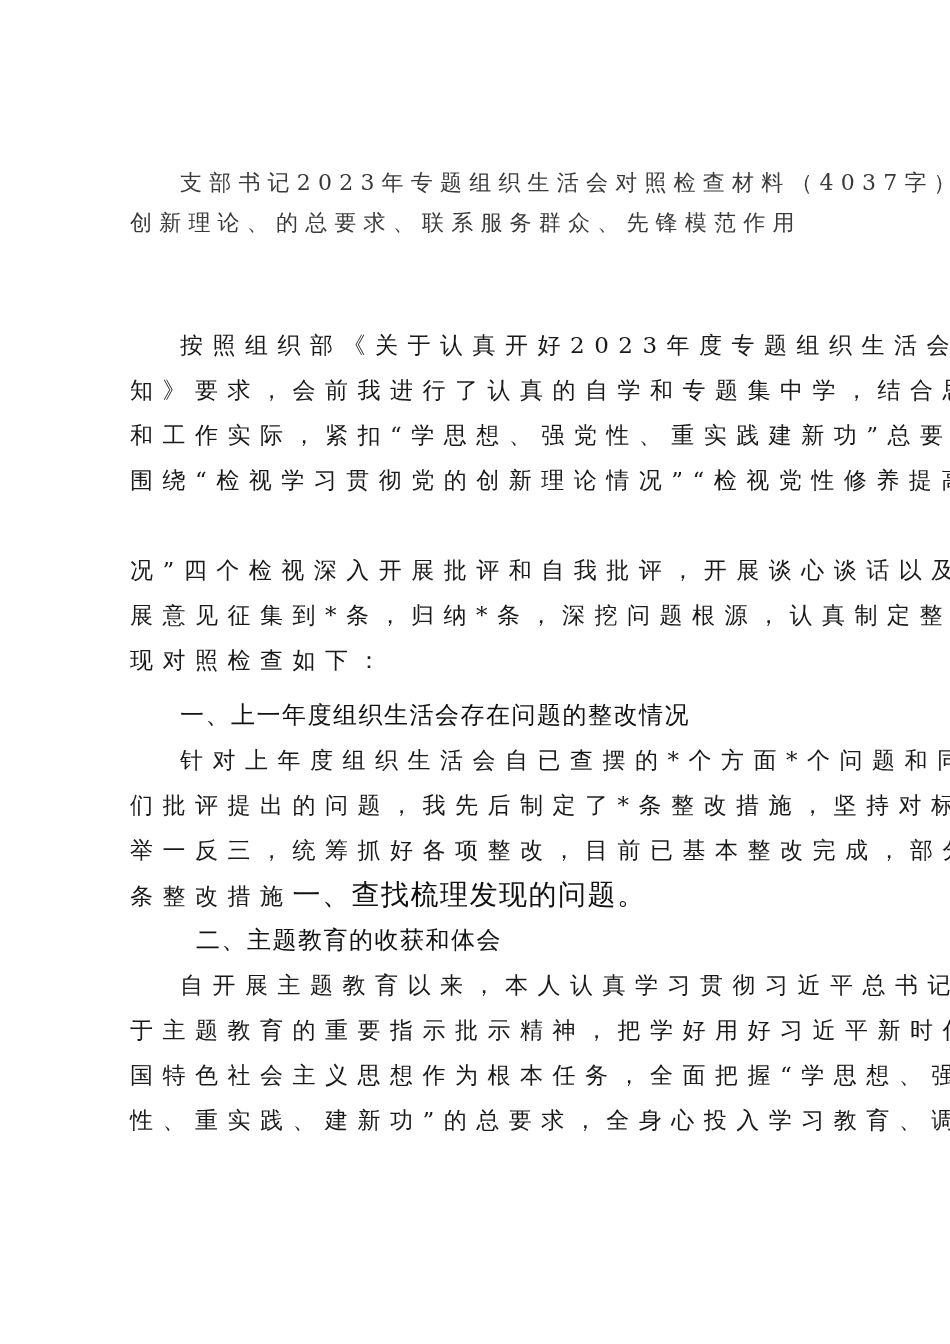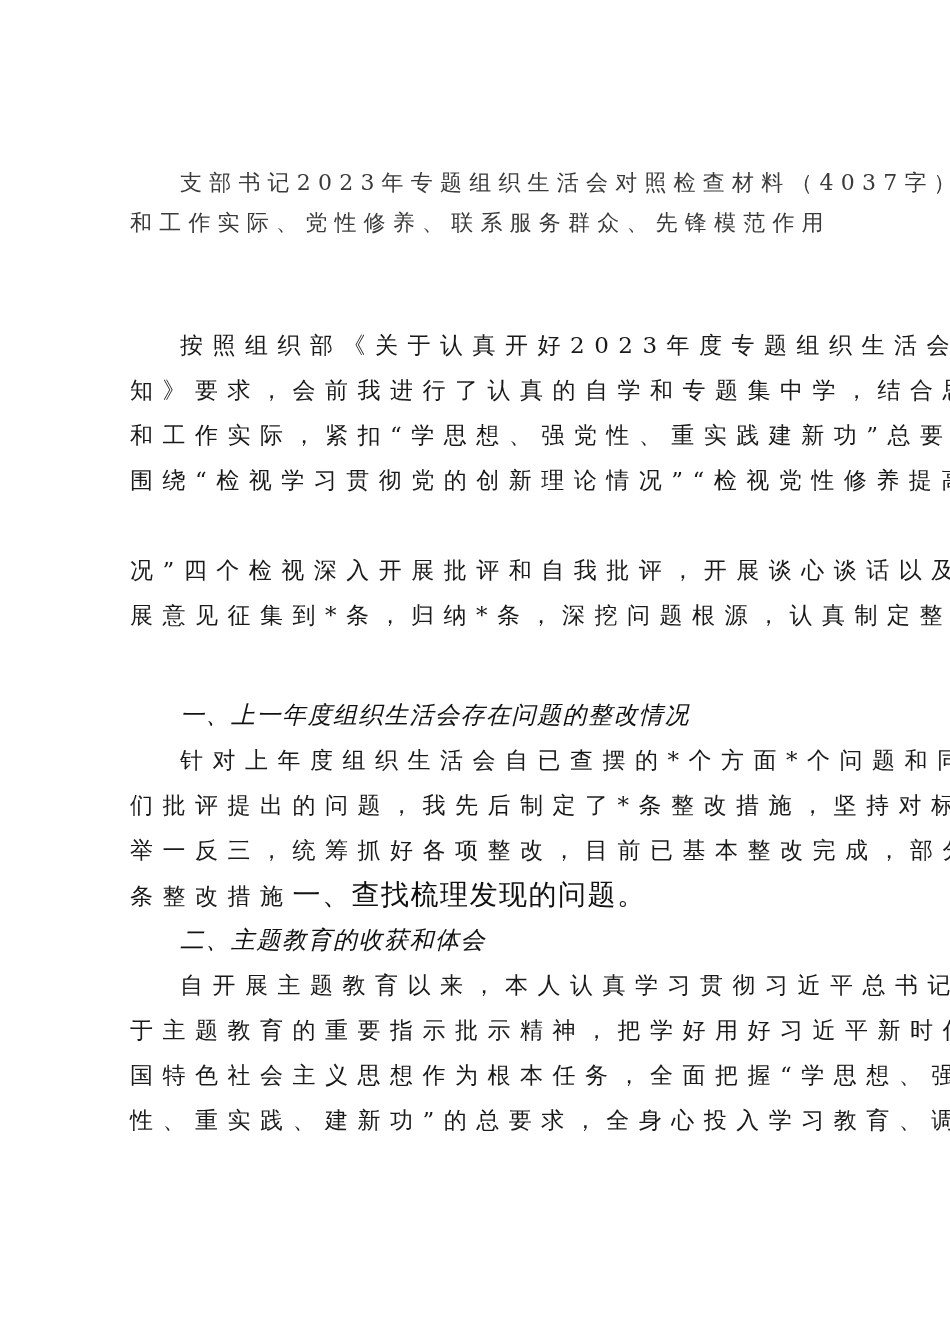--- a/index.html
+++ b/index.html
@@ -18,51 +18,51 @@
     height: 30px;
   }
   .title { color: #3a3a3a; letter-spacing: 7.2px; font-size: 22px; }
   .indent { left: 180px; }
   .heading {
     font-family: "DejaVu Sans", "Liberation Sans", sans-serif;
     font-weight: normal;
     color: #111111;
     letter-spacing: 1.5px;
     font-size: 24px;
-    font-style: italic;
   }
   .inline-heading {
     font-family: "DejaVu Sans", "Liberation Sans", sans-serif;
     letter-spacing: 1.5px;
     font-size: 28px;
     color: #111111;
   }
 </style>
 </head>
 <body>
 
 <div class="page">
 
   <div class="line title indent" style="top:168px; width:660px;">支部书记2023年专题组织生活会对照检查材料（4037字）</div>
-  <div class="line title" style="top:208px;">和工作实际、党性修养、联系服务群众、先锋模范作用</div>
+  <div class="line title" style="top:208px;">创新理论、的总要求、联系服务群众、先锋模范作用</div>
 
   <div class="line indent" style="top:330px; width:655px;">按照组织部《关于认真开好2023年度专题组织生活会的通</div>
   <div class="line" style="top:375px;">知》要求，会前我进行了认真的自学和专题集中学，结合思想</div>
   <div class="line" style="top:420px;">和工作实际，紧扣“学思想、强党性、重实践建新功”总要求，</div>
   <div class="line" style="top:465px;">围绕“检视学习贯彻党的创新理论情况”“检视党性修养提高</div>
   <div class="line" style="top:555px;">况”四个检视深入开展批评和自我批评，开展谈心谈话以及开</div>
   <div class="line" style="top:600px;">展意见征集到*条，归纳*条，深挖问题根源，认真制定整改措，</div>
+  <div class="line" style="top:645px;">现对照检查如下：</div>
 
   <div class="line heading indent" style="top:700px;">一、上一年度组织生活会存在问题的整改情况</div>
   <div class="line indent" style="top:745px; width:655px;">针对上年度组织生活会自已查摆的*个方面*个问题和同志</div>
   <div class="line" style="top:790px;">们批评提出的问题，我先后制定了*条整改措施，坚持对标对表、</div>
   <div class="line" style="top:835px;">举一反三，统筹抓好各项整改，目前已基本整改完成，部分措</div>
   <div class="line" style="top:880px;">
     <span>条整改措施</span><span class="inline-heading">一、查找梳理发现的问题。</span>
   </div>
 
-  <div class="line heading indent" style="top:925px;">二、主题教育的收获和体会</div>
+  <div class="line heading indent" style="top:925px;margin-left:16px;">二、主题教育的收获和体会</div>
   <div class="line indent" style="top:970px; width:655px;">自开展主题教育以来，本人认真学习贯彻习近平总书记关</div>
   <div class="line" style="top:1015px;">于主题教育的重要指示批示精神，把学好用好习近平新时代中</div>
   <div class="line" style="top:1060px;">国特色社会主义思想作为根本任务，全面把握“学思想、强党</div>
   <div class="line" style="top:1105px;">性、重实践、建新功”的总要求，全身心投入学习教育、调查</div>
 
 </div>
 
 </body></html>

